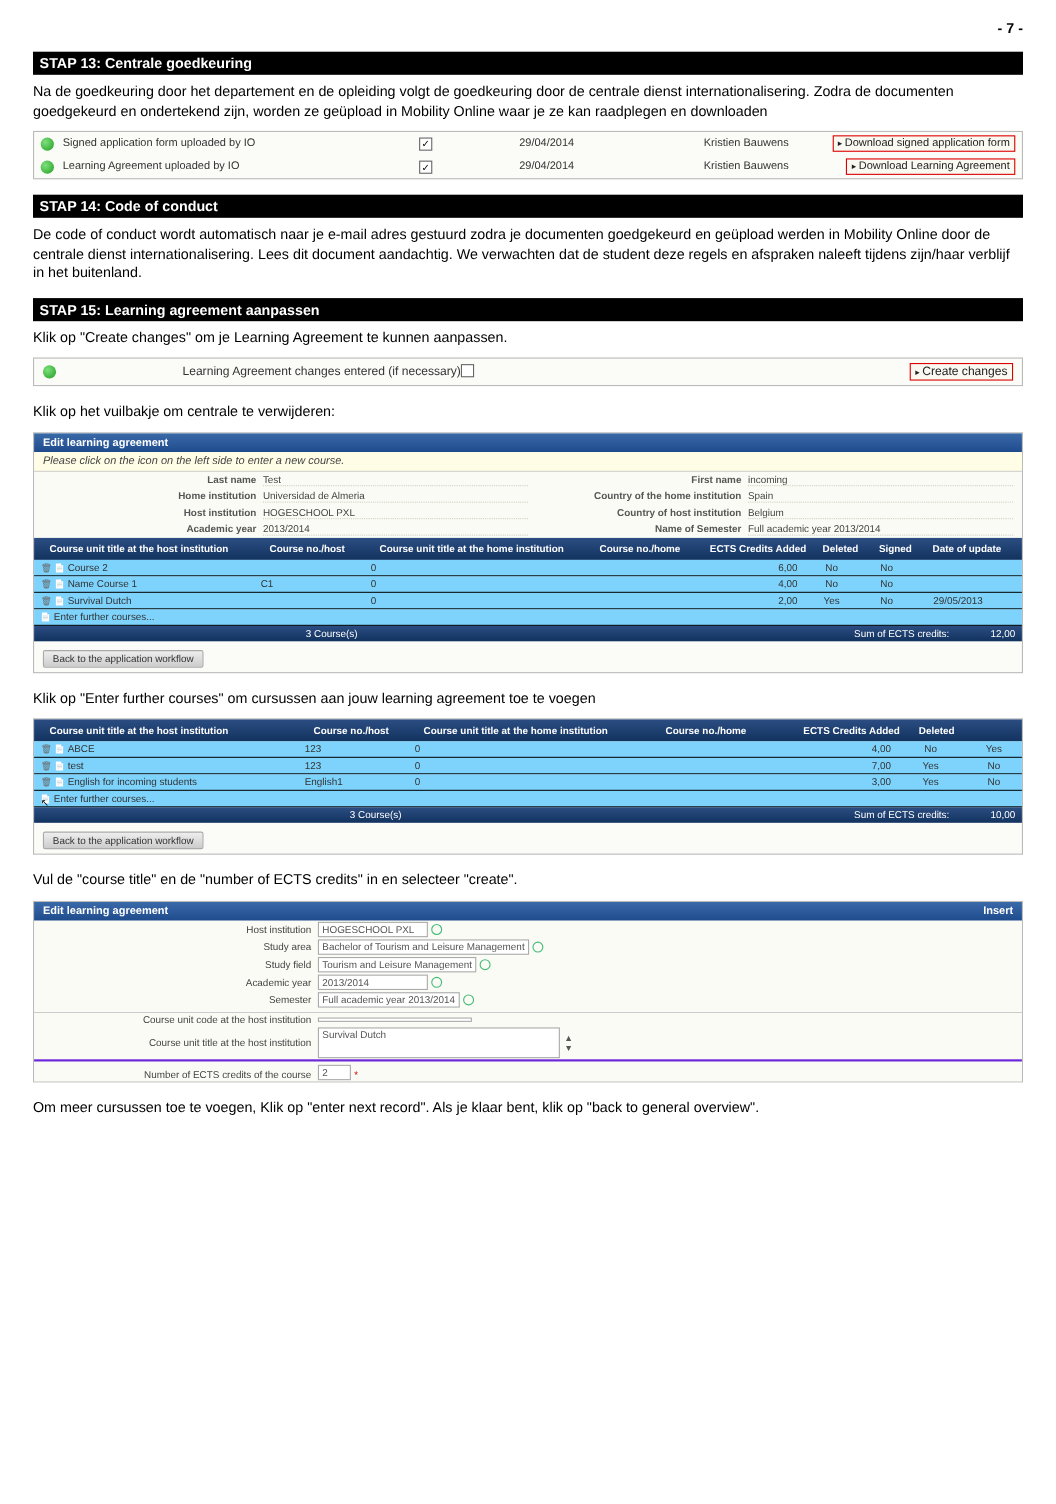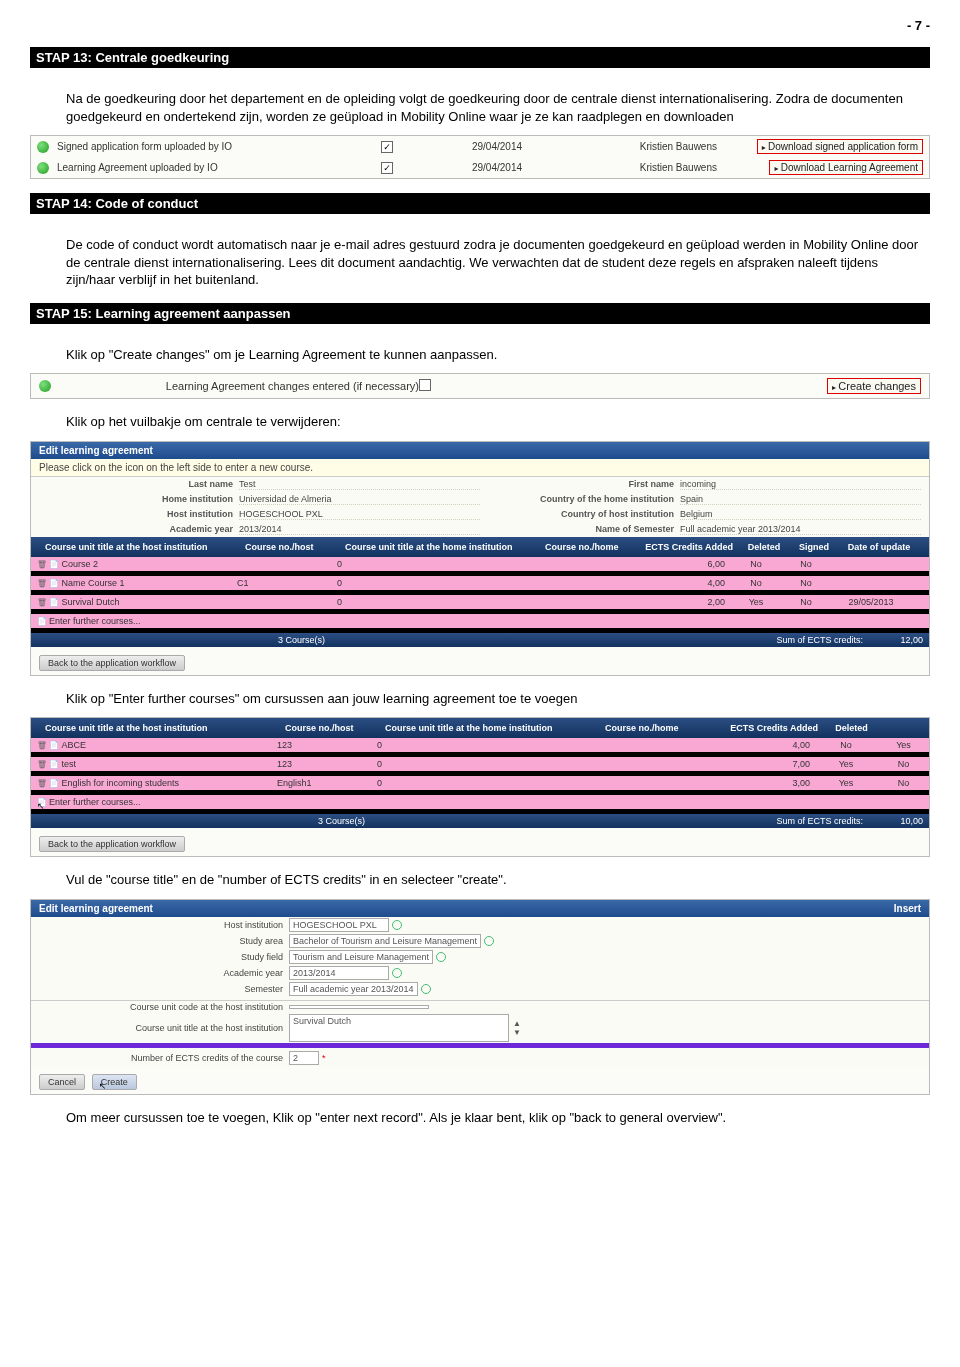--- a/index.html
+++ b/index.html
@@ -11,24 +11,24 @@
     width: 960px;
     margin: 0 auto;
     padding: 18px 30px 30px 30px;
   }
   .page-number { text-align: right; font-weight: bold; font-size: 13px; margin-bottom: 10px; }
   .step-header {
     background: #000;
     color: #fff;
     font-weight: bold;
     padding: 3px 6px;
-    margin: 14px 0 22px 0;
+    margin: 14px 0 6px 0;
     font-size: 13px;
   }
-  .body-text { line-height: 1.35; margin-bottom: 8px; margin-left: 36px; }
+  .body-text { line-height: 1.35; margin-bottom: 8px; }
 
   
   .ss-panel {
     border: 1px solid #bbb;
     background: #fbfbf8;
     margin: 10px 0 14px 0;
     font-size: 10px;
     color: #333;
   }
   .ss-row { display: flex; align-items: center; padding: 3px 6px; }
@@ -60,35 +60,35 @@
 
   
   .changes-row { display: flex; align-items: center; padding: 4px 8px; font-size: 11px; }
   .changes-label { flex: 0 0 360px; text-align: right; }
   .changes-check { flex: 0 0 60px; }
   .changes-link { flex: 1; text-align: right; }
 
   
   .blue-bar { background: linear-gradient(#3a69a8,#1e4b8c); color:#fff; font-size:10px; padding:3px 8px; font-weight:bold; }
   .blue-bar-dark { background: linear-gradient(#2b4d82,#12335f); color:#fff; font-size:10px; padding:3px 8px; font-weight:bold; display:flex; }
-  .hint-bar { background:#fffde5; border-bottom:1px solid #ccc; color:#444; font-size:10px; padding:3px 8px; }
+  .hint-bar { background:#fffde5; border-bottom:1px solid #ccc; color:#444; font-size:10px; padding:3px 8px;font-style:italic; }
   .form-row { display:flex; background:#fbfbf6; padding:2px 8px; }
   .form-label { text-align:right; font-weight:bold; font-size:9px; color:#555; width: 200px; padding-right:6px; }
   .form-val { flex:1; font-size:9px; color:#444; border-bottom:1px dotted #d0d0c0; }
   .form-half { width: 50%; display:flex; }
   .thead { display:flex; font-size:9px; }
   .th, .td { padding:2px 6px; }
   .w-course-host { flex:0 0 200px; }
   .w-course-no  { flex:0 0 100px; }
   .w-course-home{ flex:0 0 200px; }
   .w-home-no    { flex:0 0 100px; }
   .w-ects       { flex:0 0 100px; text-align:right; }
   .w-flag       { flex:0 0 50px; text-align:center; }
   .w-date       { flex:0 0 80px; text-align:center; }
-  .tbody-row { display:flex; font-size:9px; background:#f9a8d4; border-bottom:5px solid #000000; }
+  .tbody-row { display:flex; font-size:9px; background:#7dd3fc; border-bottom:1px solid #000000; }
   .icon-trash { display:inline-block; width:10px; color:#666; }
   .icon-trash::before { content:"🗑"; font-size:8px; }
   .icon-doc::before { content:"📄"; font-size:8px; margin-right:2px; }
   .sum-row { display:flex; background:linear-gradient(#2b4d82,#12335f); color:#fff; font-size:9px; }
   .btn-gray {
     display:inline-block; background:linear-gradient(#eee,#ccc);
     border:1px solid #aaa; border-radius:2px; font-size:9px;
     padding:2px 8px; color:#333; margin:4px 2px 0 2px;
   }
 
@@ -341,24 +341,20 @@
       <span class="ins-field" style="min-width:140px;"></span>
     </div>
   <div class="ins-row">
       <div class="ins-label">Course unit title at the host institution</div>
       <span class="ins-field" style="min-width:220px; height:28px;">Survival Dutch</span>
       <span style="margin-left:4px; display:flex; flex-direction:column; font-size:8px; color:#555;">
         <span>▲</span>
         <span>▼</span>
       </span>
     </div>
-  <div class="ins-row" style="border-top:5px solid #6d28d9; padding-top:3px;">
+  <div class="ins-row" style="border-top:2px solid #6d28d9; padding-top:3px;align-items:flex-end;">
       <div class="ins-label">Number of ECTS credits of the course</div>
       <span class="ins-field" style="min-width:30px;">2</span>
       <span style="font-size:9px; color:#c00; margin-left:3px;">*</span>
     </div>
-  <div style="padding:4px 6px;">
-    <span class="btn-gray">Cancel</span>
-    <span class="btn-gray cursor" style="background:linear-gradient(#dde5f2,#b9c8de);">Create</span>
-  </div>
 </div>
 
 <p class="body-text">Om meer cursussen toe te voegen, Klik op "enter next record". Als je klaar bent, klik op "back to general overview".</p>
 
 </body></html>

